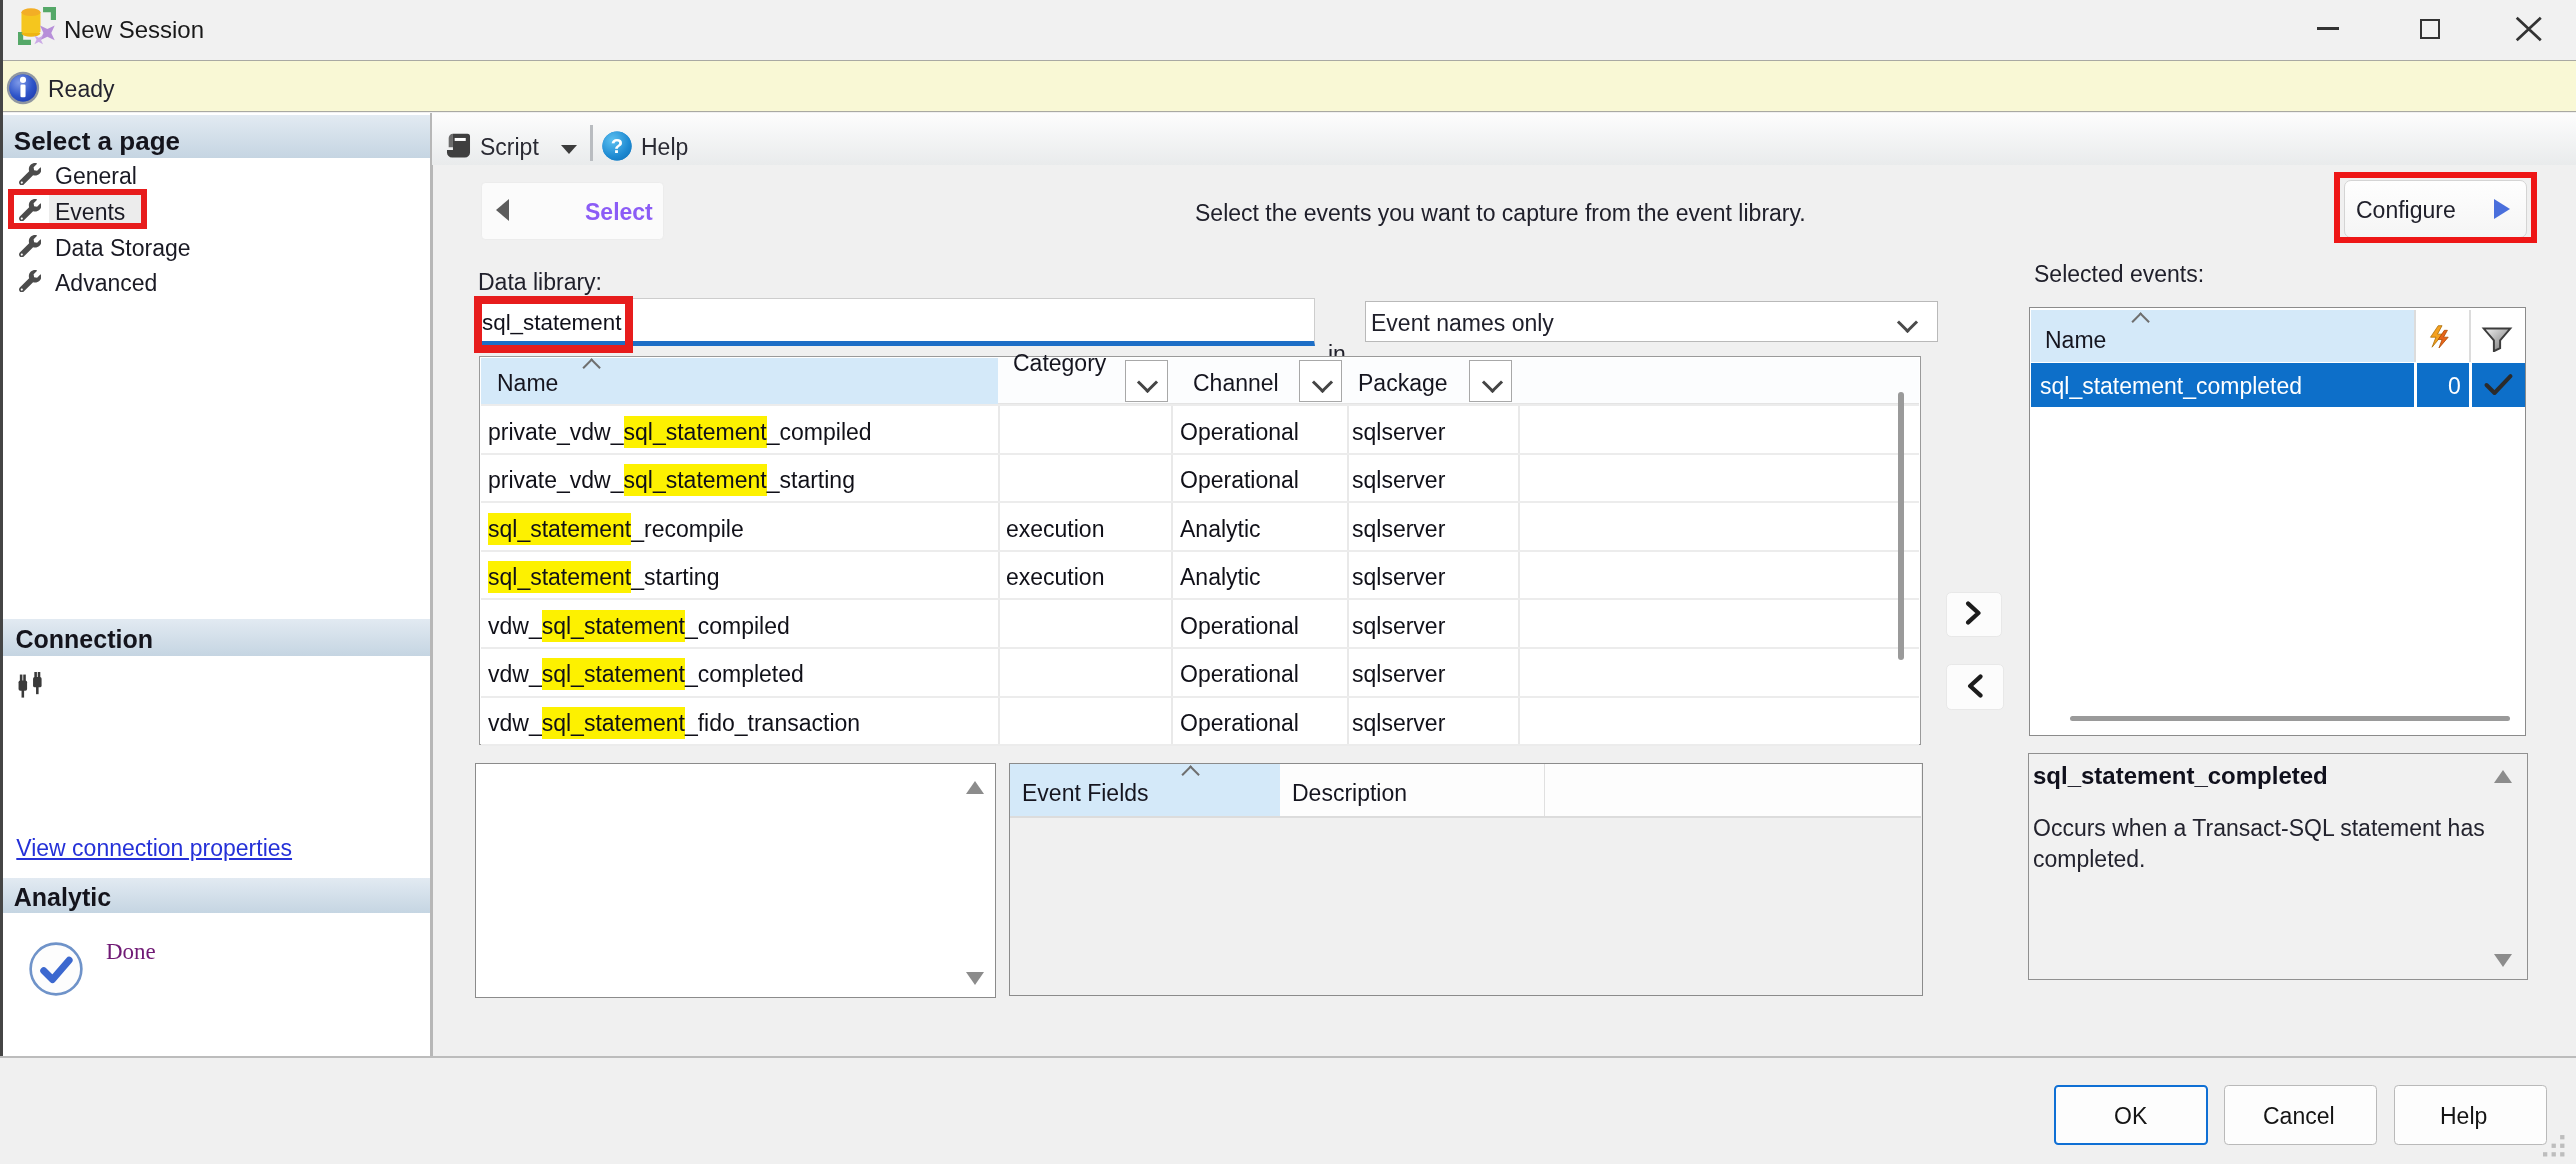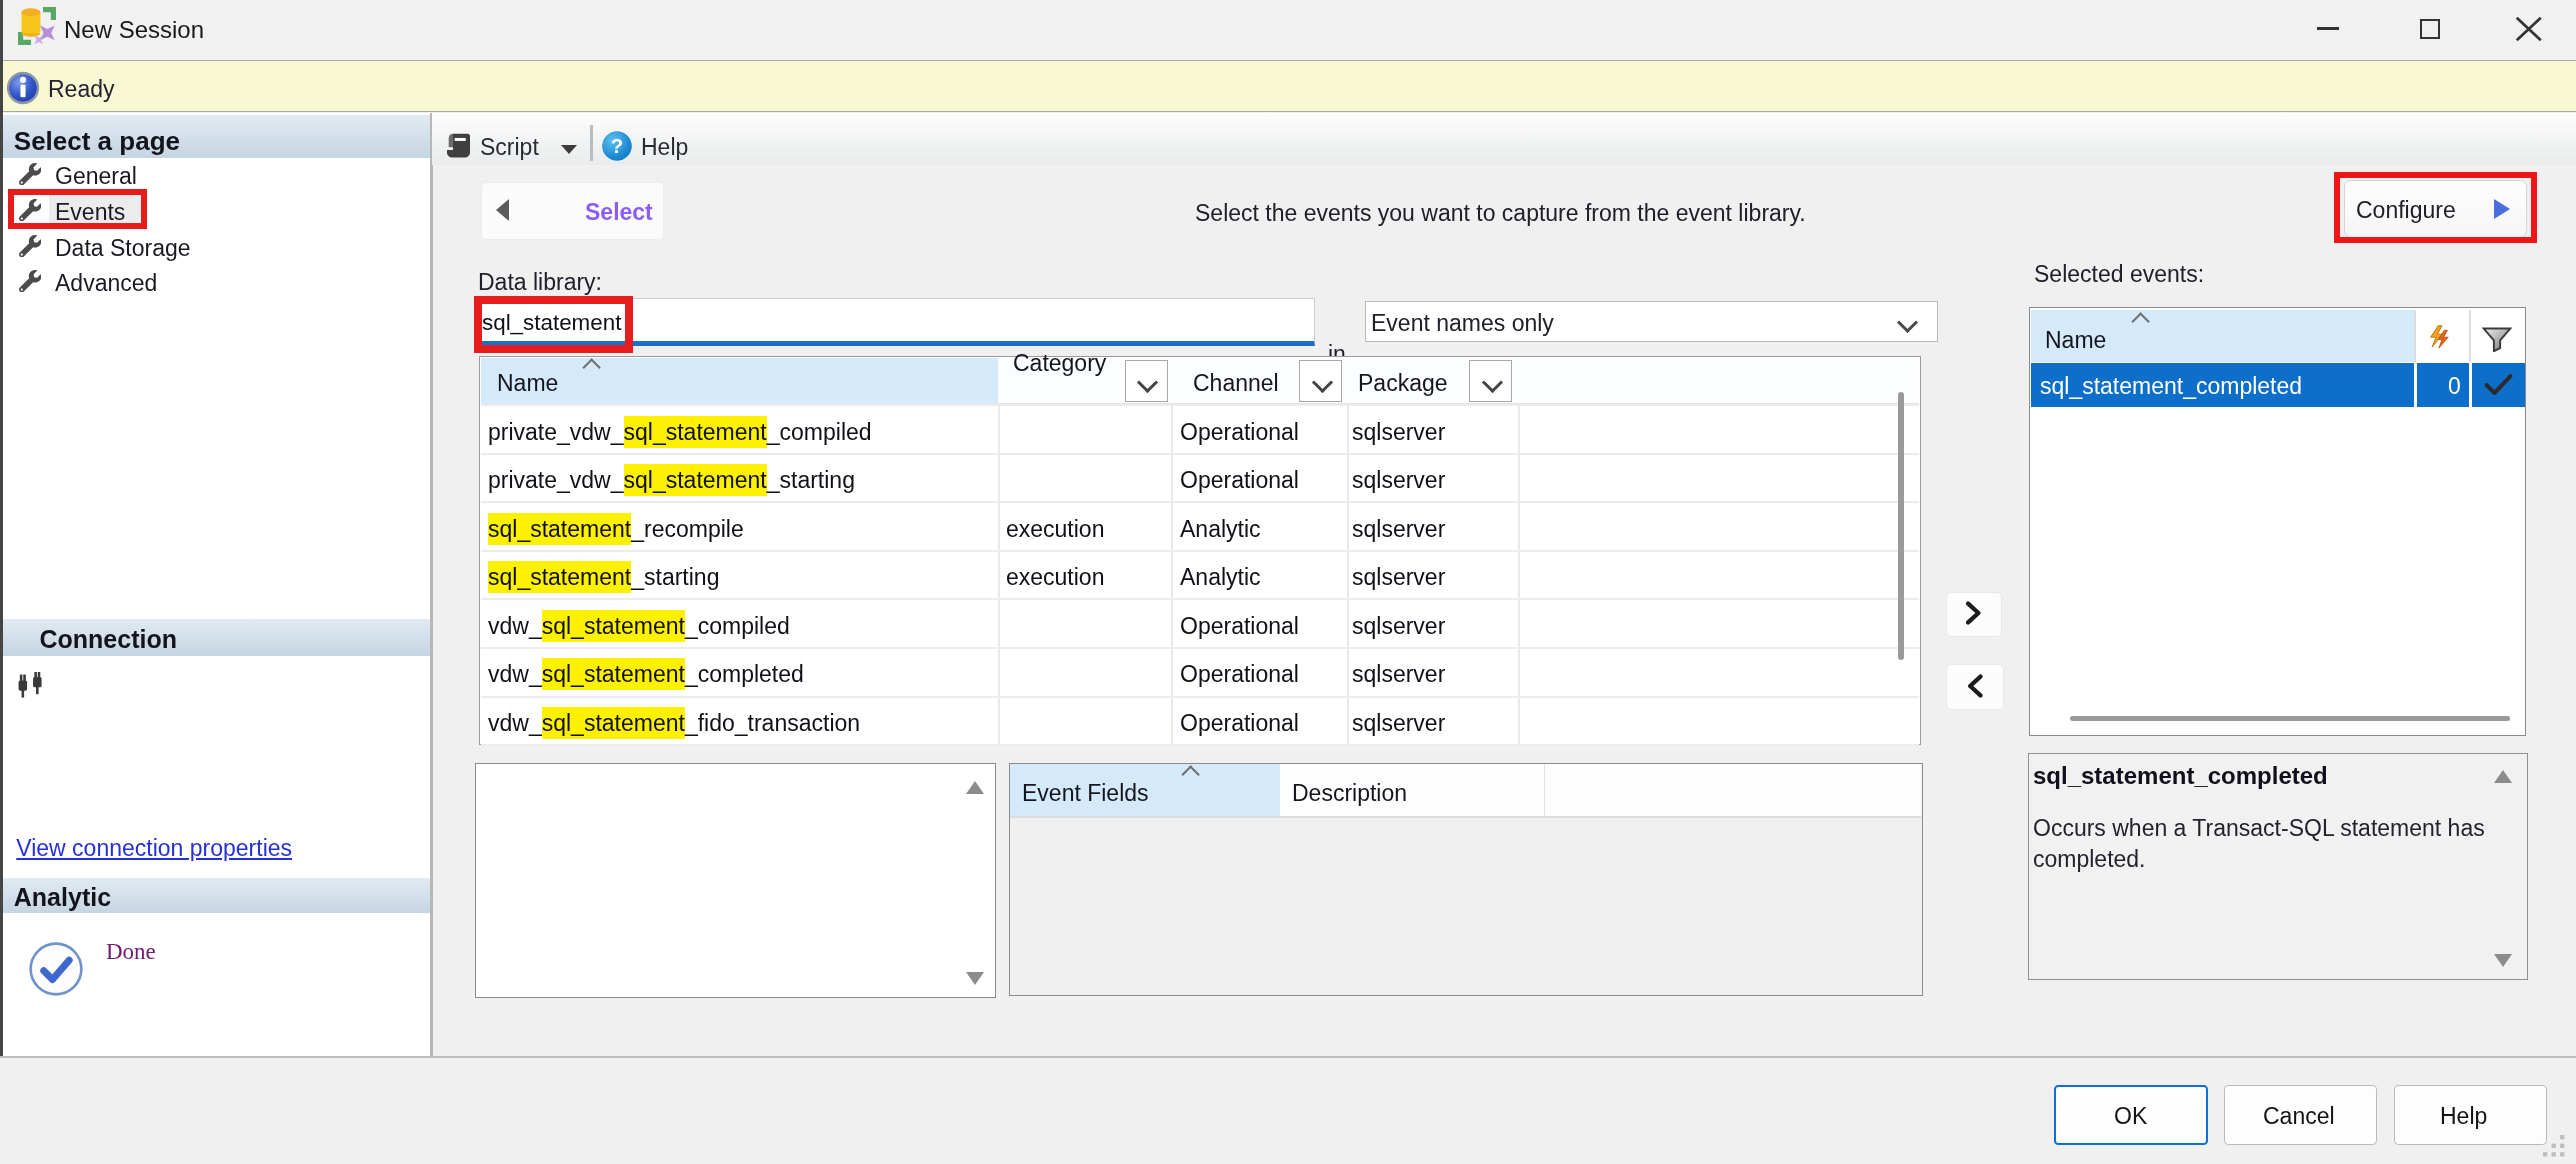--- a/index.html
+++ b/index.html
@@ -73,21 +73,21 @@
     <path fill="#4c4c4c" d="M507.73 109.1c-2.24-9.03-13.54-12.09-20.12-5.51l-74.36 74.36-67.88-11.31-11.31-67.88 74.36-74.36c6.62-6.62 3.43-17.9-5.66-20.16-47.38-11.74-99.55.91-136.58 37.93-39.64 39.64-50.55 97.1-34.05 147.2L18.74 402.76c-24.99 24.99-24.99 65.51 0 90.5 24.99 24.99 65.51 24.99 90.5 0l213.21-213.21c50.12 16.71 107.47 5.68 147.37-34.22 37.07-37.07 49.7-89.32 37.91-136.73zM64 472c-13.25 0-24-10.75-24-24 0-13.26 10.75-24 24-24s24 10.74 24 24c0 13.25-10.75 24-24 24z"></path>
   </svg>
 <div class="abs" style="left:55px;top:235px;color:#1a1a24;">Data Storage</div>
 
 <svg class="abs" style="left:19px;top:270px;" width="22.4" height="22.4" viewBox="0 0 512 512">
     <path fill="#4c4c4c" d="M507.73 109.1c-2.24-9.03-13.54-12.09-20.12-5.51l-74.36 74.36-67.88-11.31-11.31-67.88 74.36-74.36c6.62-6.62 3.43-17.9-5.66-20.16-47.38-11.74-99.55.91-136.58 37.93-39.64 39.64-50.55 97.1-34.05 147.2L18.74 402.76c-24.99 24.99-24.99 65.51 0 90.5 24.99 24.99 65.51 24.99 90.5 0l213.21-213.21c50.12 16.71 107.47 5.68 147.37-34.22 37.07-37.07 49.7-89.32 37.91-136.73zM64 472c-13.25 0-24-10.75-24-24 0-13.26 10.75-24 24-24s24 10.74 24 24c0 13.25-10.75 24-24 24z"></path>
   </svg>
 <div class="abs" style="left:55px;top:270px;color:#1a1a24;">Advanced</div>
 
 <div class="abs" style="left:2.6px;top:619px;width:427px;height:37px;background:linear-gradient(#e2eaf2,#c5d5e2);"></div>
-<div class="abs" style="left:15.5px;top:625px;font-size:25px;font-weight:bold;color:#14141c;margin-left:24px;">Connection</div>
+<div class="abs" style="left:15.5px;top:625px;font-size:25px;font-weight:bold;color:#14141c;">Connection</div>
 <svg class="abs" style="left:14.6px;top:672px;" width="31" height="29" viewBox="0 0 36 34">
   <g fill="#3a3a3a">
     <rect x="4" y="10" width="10" height="12" rx="2"></rect>
     <rect x="5.5" y="3" width="3" height="8"></rect>
     <rect x="9.5" y="3" width="3" height="8"></rect>
     <rect x="7.5" y="21" width="3" height="9"></rect>
     <rect x="21" y="6" width="10" height="12" rx="2"></rect>
     <rect x="22.5" y="0" width="3" height="7"></rect>
     <rect x="26.5" y="0" width="3" height="7"></rect>
     <rect x="24.5" y="17" width="3" height="9"></rect>

